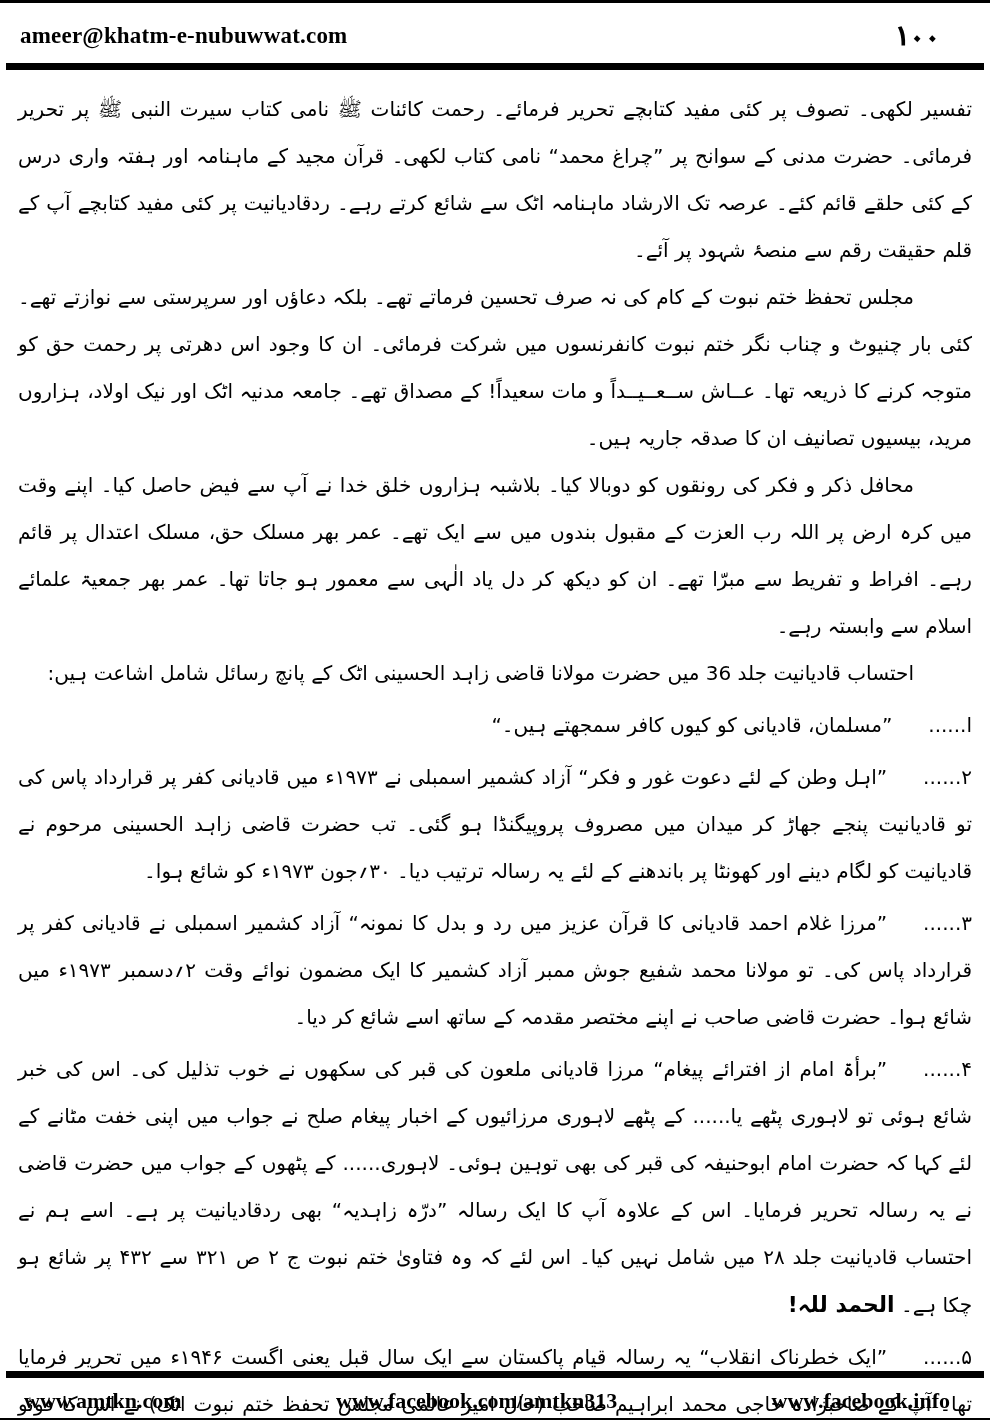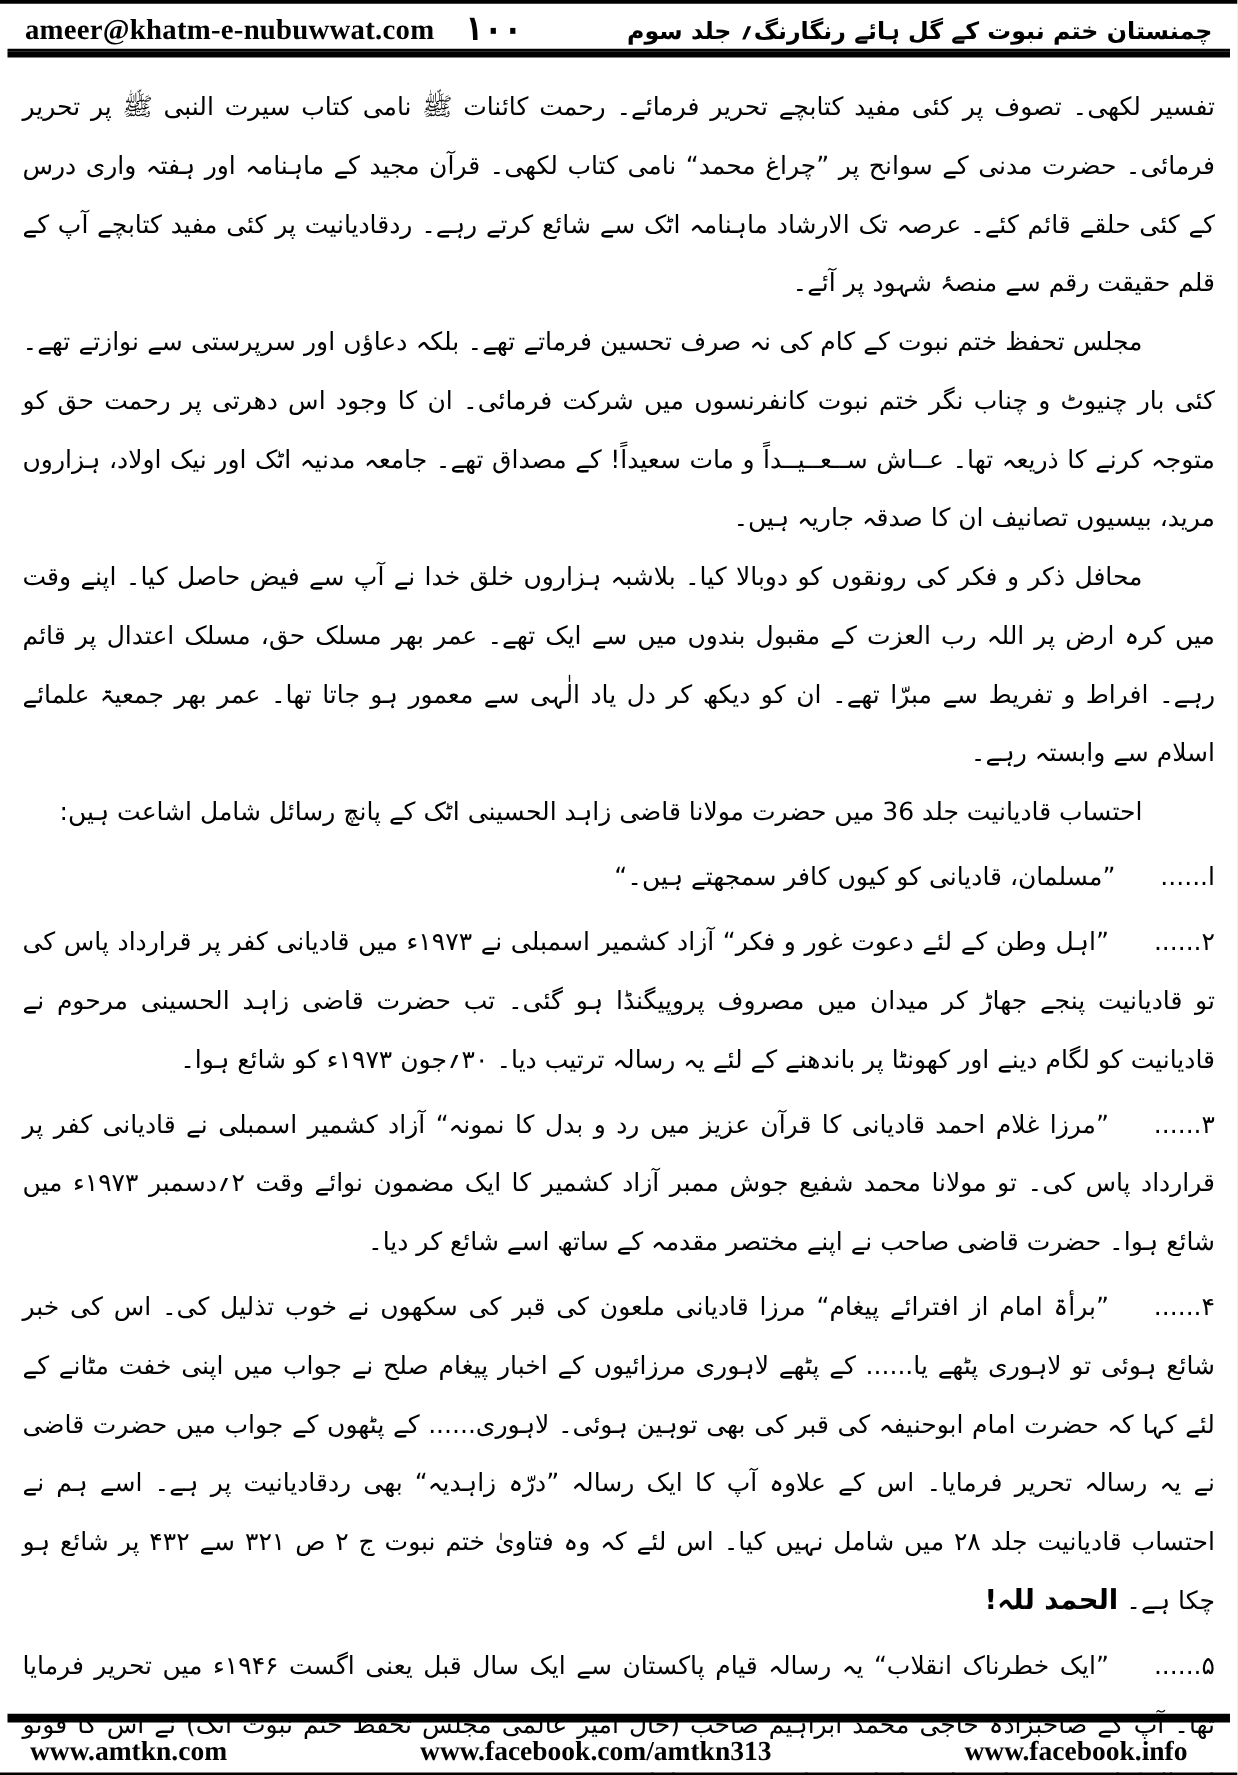--- a/index.html
+++ b/index.html
@@ -15,31 +15,31 @@
     border-bottom: 2px solid #000;
     overflow: hidden;
     font-family: "DejaVu Sans", sans-serif;
   }
   
   .header {
     display: flex;
     align-items: center;
     justify-content: space-between;
     padding: 10px 20px 4px 20px;
-    height: 36px;
+    height: 60px;
     text-align: right;
   }
   .header .email {
     font-family: "Liberation Serif", serif;
     font-weight: bold;
     font-size: 23px;
     letter-spacing: 0.2px;
   }
   .header .pagenum {
-    font-family: Liberation Mono, monospace;
+    font-family: Liberation Serif, serif;
     font-weight: bold;
     font-size: 26px;
     transform: translateX(-30px);
   }
   .header .booktitle {
     font-family: "DejaVu Sans", sans-serif;
     font-weight: bold;
     font-size: 19px;
     direction: rtl;
   }
@@ -90,21 +90,20 @@
   }
 </style>
 </head>
 <body>
 
 <div class="page">
 
   <div class="header">
     <span class="email">ameer@khatm-e-nubuwwat.com</span>
     <span class="pagenum">۱۰۰</span>
-    <span class="booktitle">چمنستان ختم نبوت کے گل ہائے رنگارنگ؍ جلد سوم</span>
   </div>
 
   <div class="header-rule"></div>
 
   <div class="content">
     <p class="para">تفسیر لکھی۔ تصوف پر کئی مفید کتابچے تحریر فرمائے۔ رحمت کائنات ﷺ نامی کتاب سیرت النبی ﷺ پر تحریر فرمائی۔ حضرت مدنی کے سوانح پر ”چراغ محمد“ نامی کتاب لکھی۔ قرآن مجید کے ماہنامہ اور ہفتہ واری درس کے کئی حلقے قائم کئے۔ عرصہ تک الارشاد ماہنامہ اٹک سے شائع کرتے رہے۔ ردقادیانیت پر کئی مفید کتابچے آپ کے قلم حقیقت رقم سے منصۂ شہود پر آئے۔</p>
     <p class="para indent">مجلس تحفظ ختم نبوت کے کام کی نہ صرف تحسین فرماتے تھے۔ بلکہ دعاؤں اور سرپرستی سے نوازتے تھے۔ کئی بار چنیوٹ و چناب نگر ختم نبوت کانفرنسوں میں شرکت فرمائی۔ ان کا وجود اس دھرتی پر رحمت حق کو متوجہ کرنے کا ذریعہ تھا۔ عــاش ســعــيــداً و مات سعيداً! کے مصداق تھے۔ جامعہ مدنیہ اٹک اور نیک اولاد، ہزاروں مرید، بیسیوں تصانیف ان کا صدقہ جاریہ ہیں۔</p>
     <p class="para indent">محافل ذکر و فکر کی رونقوں کو دوبالا کیا۔ بلاشبہ ہزاروں خلق خدا نے آپ سے فیض حاصل کیا۔ اپنے وقت میں کرہ ارض پر اللہ رب العزت کے مقبول بندوں میں سے ایک تھے۔ عمر بھر مسلک حق، مسلک اعتدال پر قائم رہے۔ افراط و تفریط سے مبرّا تھے۔ ان کو دیکھ کر دل یاد الٰہی سے معمور ہو جاتا تھا۔ عمر بھر جمعیۃ علمائے اسلام سے وابستہ رہے۔</p>
     <p class="para indent">احتساب قادیانیت جلد 36 میں حضرت مولانا قاضی زاہد الحسینی اٹک کے پانچ رسائل شامل اشاعت ہیں:</p>
 

